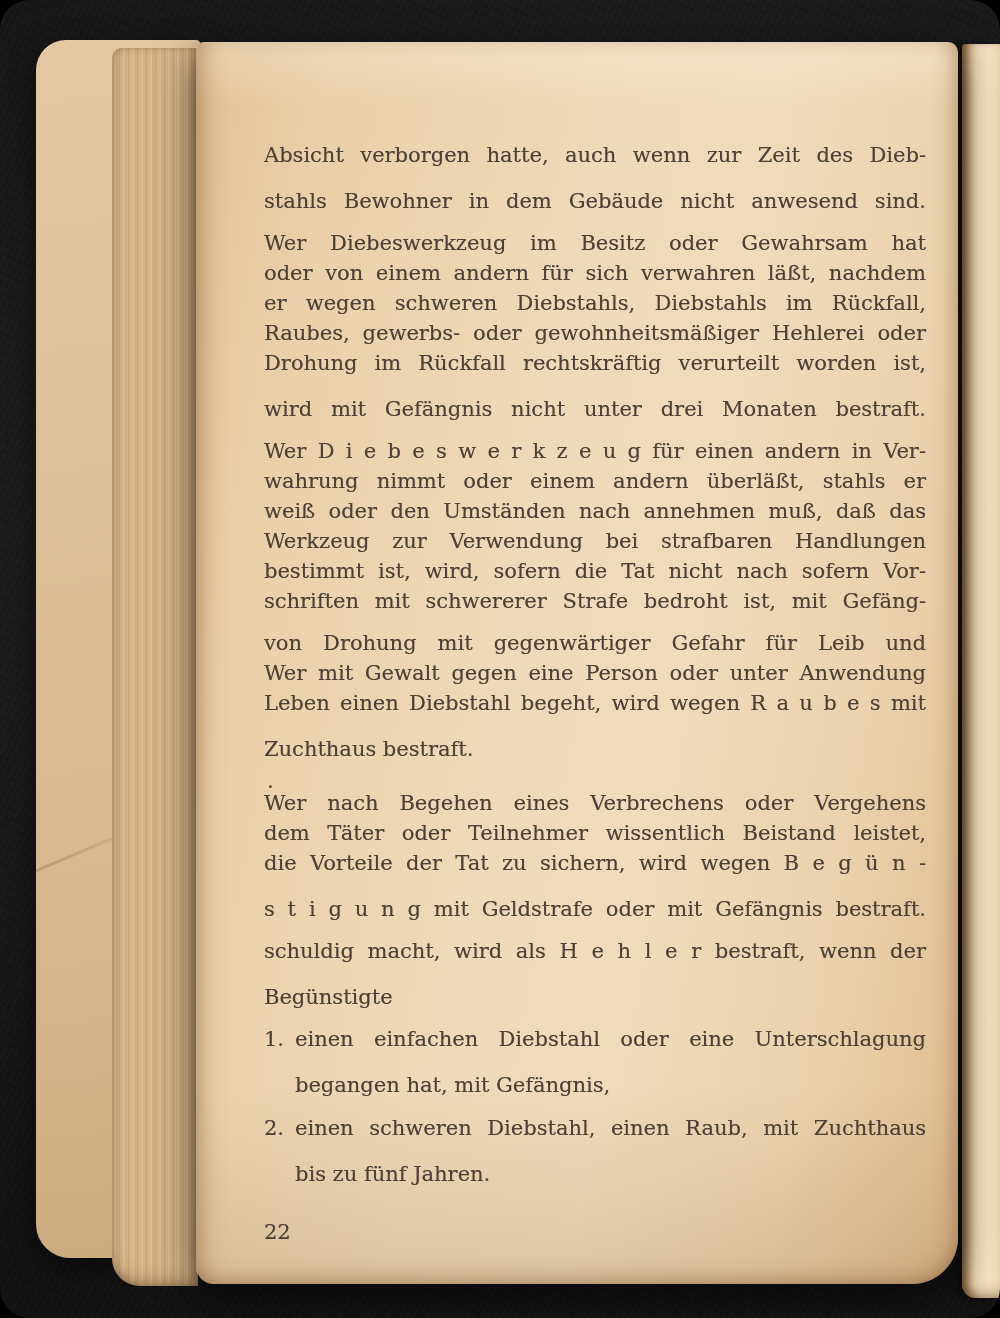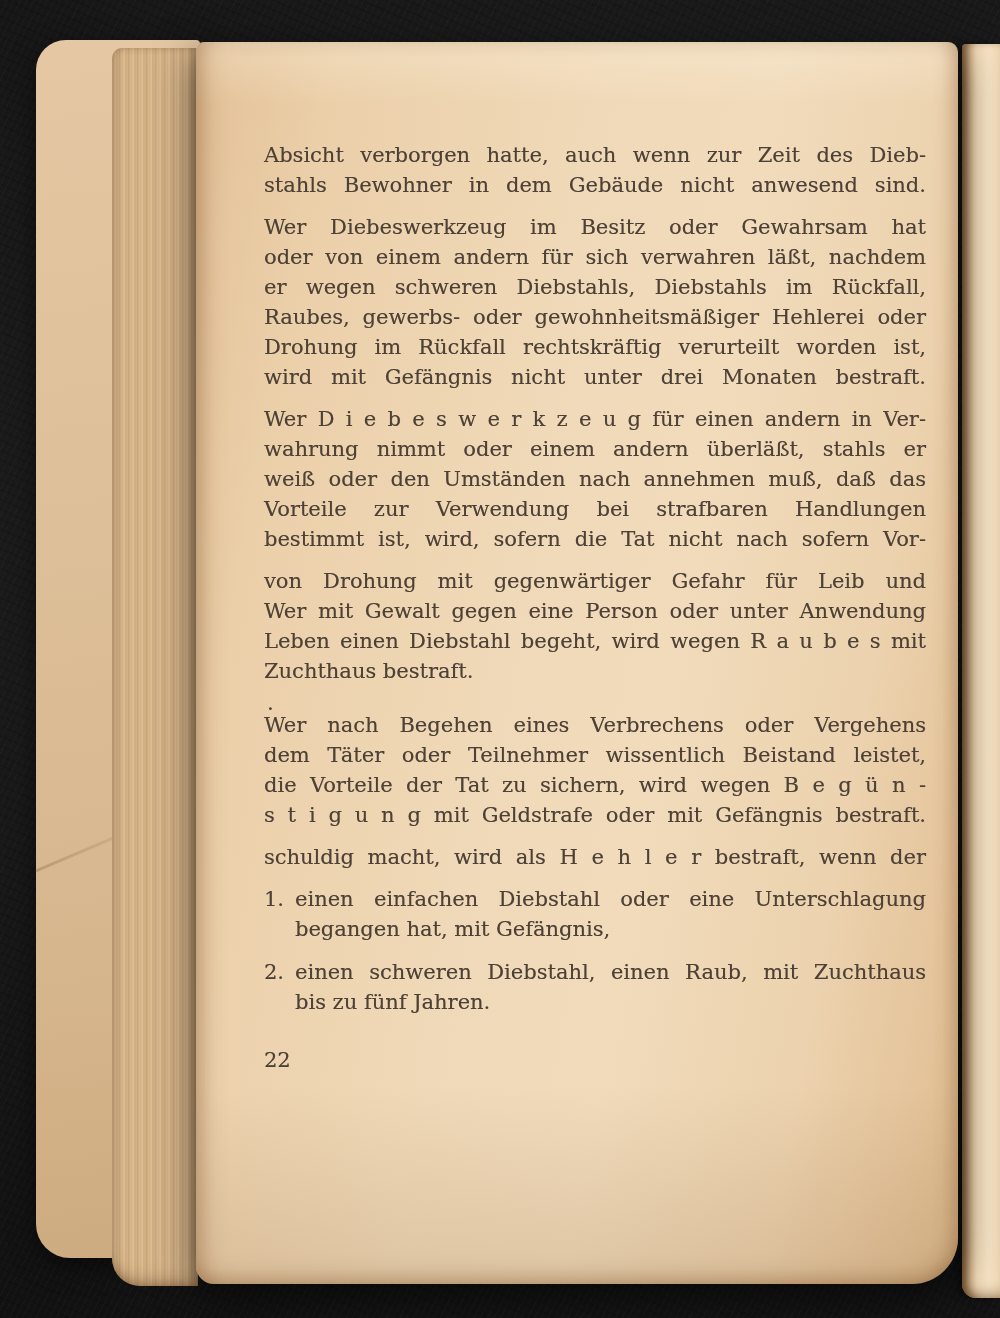--- a/index.html
+++ b/index.html
@@ -1,16 +1,16 @@
 <!DOCTYPE html>
 <html lang="de"><head>
 <meta charset="utf-8">
 <title>Book page scan</title>
 <style>
-  * { box-sizing: border-box; }
+  * { box-sizing: border-box; border-radius: 29px; }
   html, body { margin: 0; padding: 0; background: #000; }
 
   .scene {
     position: relative;
     width: 1000px;
     height: 1318px;
     overflow: hidden;
     font-family: "DejaVu Serif", "Liberation Serif", serif;
     background:
       radial-gradient(1300px 900px at 68% 38%, #262626 0%, #1a1a1a 55%, #121212 100%),
@@ -102,21 +102,21 @@
     color: #4d4036;
     font-size: 21px;
     line-height: 30px;
     text-shadow: 0.2px 0.2px 0.3px rgba(77,64,54,0.45);
   }
   .block { margin: 0 0 12px 0; }
   .block.list-item { display: flex; margin-bottom: 13px; }
   .marker { width: 31px; flex: none; }
   .lines { flex: 1 1 auto; min-width: 0; }
   .line { text-align: justify; text-align-last: justify; }
-  .line.last { text-align-last: left; }
+  .line.last { text-align-last: left; margin-top: 16px; }
   
   [data-name="paragraph-1"] .line.last,
   [data-name="paragraph-2"] .line.last,
   [data-name="paragraph-5"] .line.last { text-align-last: justify; }
   .mark {
     height: 12px; line-height: 10px;
     margin: 0 0 0 3px;
     font-size: 21px;
   }
   .page-number { margin-top: 28px; }
@@ -145,22 +145,23 @@
               <div class="line" data-name="text-line">Raubes, gewerbs- oder gewohnheitsmäßiger Hehlerei oder</div>
               <div class="line" data-name="text-line">Drohung im Rückfall rechtskräftig verurteilt worden ist,</div>
               <div class="line last" data-name="text-line">wird mit Gefängnis nicht unter drei Monaten bestraft.</div>
             </div>
           </div>
           <div class="block" data-name="paragraph-3">
             <div class="lines" data-name="paragraph-3-lines">
               <div class="line" data-name="text-line">Wer D i e b e s w e r k z e u g für einen andern in Ver-</div>
               <div class="line" data-name="text-line">wahrung nimmt oder einem andern überläßt, stahls er</div>
               <div class="line" data-name="text-line">weiß oder den Umständen nach annehmen muß, daß das</div>
-              <div class="line" data-name="text-line">Vorteile zur Verwendung bei strafbaren Handlungen</div>
+              <div class="line" data-name="text-line">Werkzeug zur Verwendung bei strafbaren Handlungen</div>
               <div class="line" data-name="text-line">bestimmt ist, wird, sofern die Tat nicht nach sofern Vor-</div>
+              <div class="line" data-name="text-line">schriften mit schwererer Strafe bedroht ist, mit Gefäng-</div>
             </div>
           </div>
           <div class="block" data-name="paragraph-4">
             <div class="lines" data-name="paragraph-4-lines">
               <div class="line" data-name="text-line">von Drohung mit gegenwärtiger Gefahr für Leib und</div>
               <div class="line" data-name="text-line">Wer mit Gewalt gegen eine Person oder unter Anwendung</div>
               <div class="line" data-name="text-line">Leben einen Diebstahl begeht, wird wegen R a u b e s mit</div>
               <div class="line last" data-name="text-line">Zuchthaus bestraft.</div>
             </div>
           </div>
@@ -169,20 +170,21 @@
             <div class="lines" data-name="paragraph-5-lines">
               <div class="line" data-name="text-line">Wer nach Begehen eines Verbrechens oder Vergehens</div>
               <div class="line" data-name="text-line">dem Täter oder Teilnehmer wissentlich Beistand leistet,</div>
               <div class="line" data-name="text-line">die Vorteile der Tat zu sichern, wird wegen B e g ü n -</div>
               <div class="line last" data-name="text-line">s t i g u n g mit Geldstrafe oder mit Gefängnis bestraft.</div>
             </div>
           </div>
           <div class="block" data-name="paragraph-6">
             <div class="lines" data-name="paragraph-6-lines">
               <div class="line" data-name="text-line">schuldig macht, wird als H e h l e r bestraft, wenn der</div>
+              <div class="line last" data-name="text-line">Begünstigte</div>
             </div>
           </div>
           <div class="block list-item" data-name="list-item-1">
             <span class="marker" data-name="list-item-1-marker">1.</span>
             <div class="lines" data-name="list-item-1-lines">
               <div class="line" data-name="text-line">einen einfachen Diebstahl oder eine Unterschlagung</div>
               <div class="line last" data-name="text-line">begangen hat, mit Gefängnis,</div>
             </div>
           </div>
           <div class="block list-item" data-name="list-item-2">

